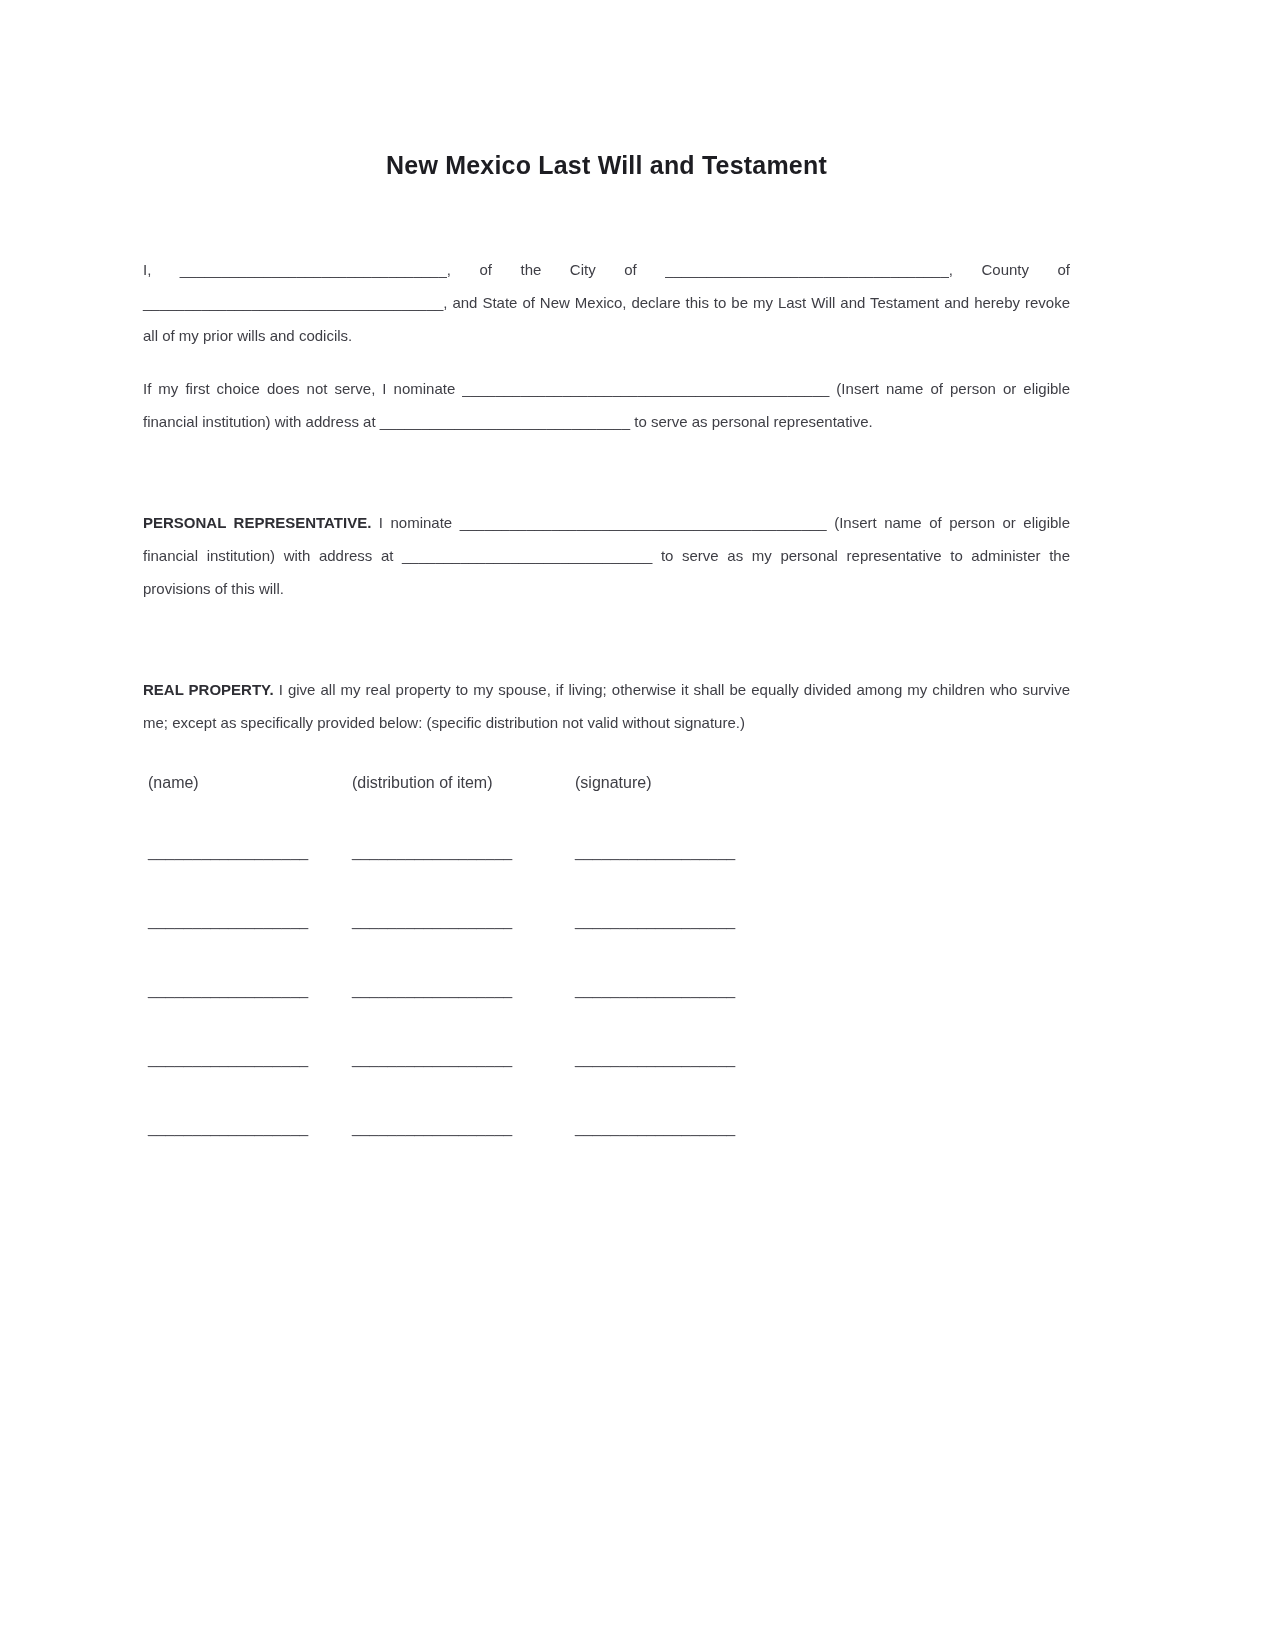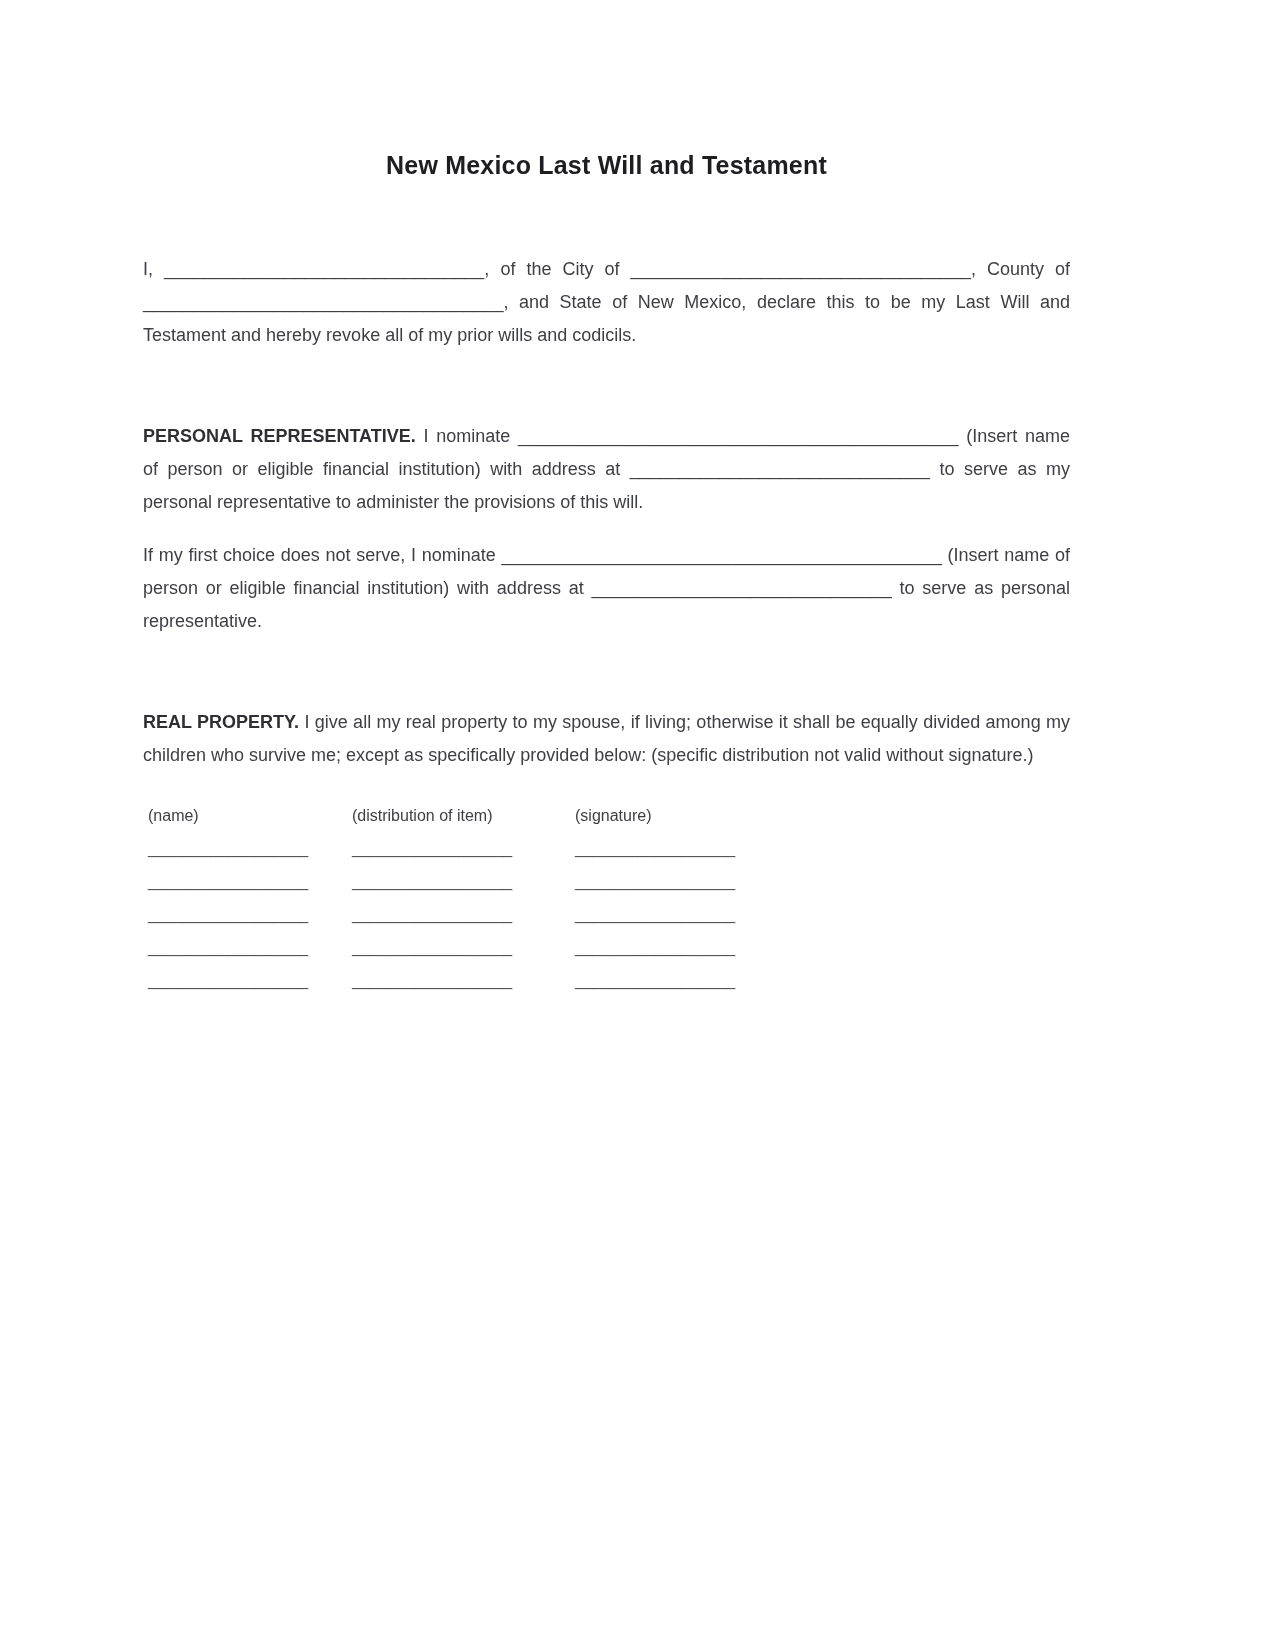--- a/index.html
+++ b/index.html
@@ -18,42 +18,42 @@
     margin: 0;
     text-align: center;
     font-size: 25px;
     line-height: 30px;
     font-weight: 700;
     color: #1d1d22;
     letter-spacing: 0.2px;
   }
   .para {
     margin: 0;
-    font-size: 18px;
+    font-size: 15px;
     line-height: 33px;
     text-align: justify;
   }
   .para strong { font-weight: 700; color: #2e2e34; }
   .opening { margin-top: 73px; }
   .section { margin-top: 68px; }
   .follow { margin-top: 20px; }
   .intro { margin-top: 23px; }
   .section-items { margin-top: 32px; }
   .property-table {
     margin-top: 27px;
     padding-left: 5px;
     font-size: 16px;
     line-height: 33px;
   }
   .property-header, .property-row {
     display: grid;
     grid-template-columns: 204px 223px 1fr;
   }
   .property-header { color: #3e3e45; }
-  .property-row { color: #4a4a51; }
+  .property-row { margin-top: 36px; color: #4a4a51; }
   .footer {
     position: absolute;
     left: 146px;
     top: 1432px;
     display: flex;
     align-items: center;
     gap: 15px;
   }
   .logo { display: inline-flex; }
   .brand {
@@ -66,26 +66,26 @@
 </head>
 <body>
 
 <div class="page">
   <div class="content">
 
     <h1 class="doc-title">New Mexico Last Will and Testament</h1>
 
     <p class="para opening">I, ________________________________, of the City of __________________________________, County of ____________________________________, and State of New Mexico, declare this to be my Last Will and Testament and hereby revoke all of my prior wills and codicils.</p>
 
+    <p class="para follow">If my first choice does not serve, I nominate ____________________________________________ (Insert name of person or eligible financial institution) with address at ______________________________ to serve as personal representative.</p>
+
     <p class="para section">
       <strong>PERSONAL REPRESENTATIVE.</strong>
       <span>I nominate ____________________________________________ (Insert name of person or eligible financial institution) with address at ______________________________ to serve as my personal representative to administer the provisions of this will.</span>
     </p>
-
-    <p class="para follow">If my first choice does not serve, I nominate ____________________________________________ (Insert name of person or eligible financial institution) with address at ______________________________ to serve as personal representative.</p>
 
     <p class="para section">
       <strong>REAL PROPERTY.</strong>
       <span>I give all my real property to my spouse, if living; otherwise it shall be equally divided among my children who survive me; except as specifically provided below: (specific distribution not valid without signature.)</span>
     </p>
 
 
     <div class="property-table">
       <div class="property-header">
         <span>(name)</span>

